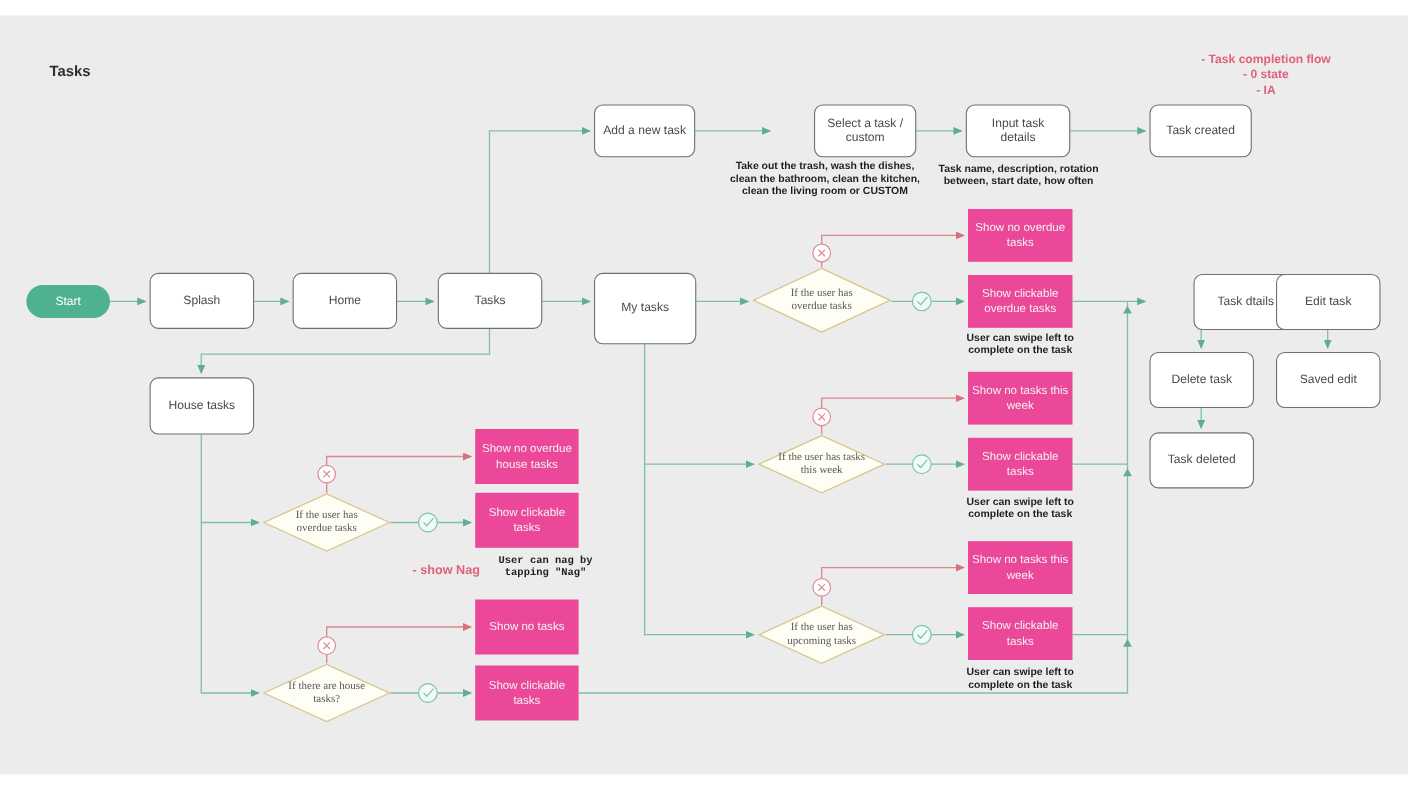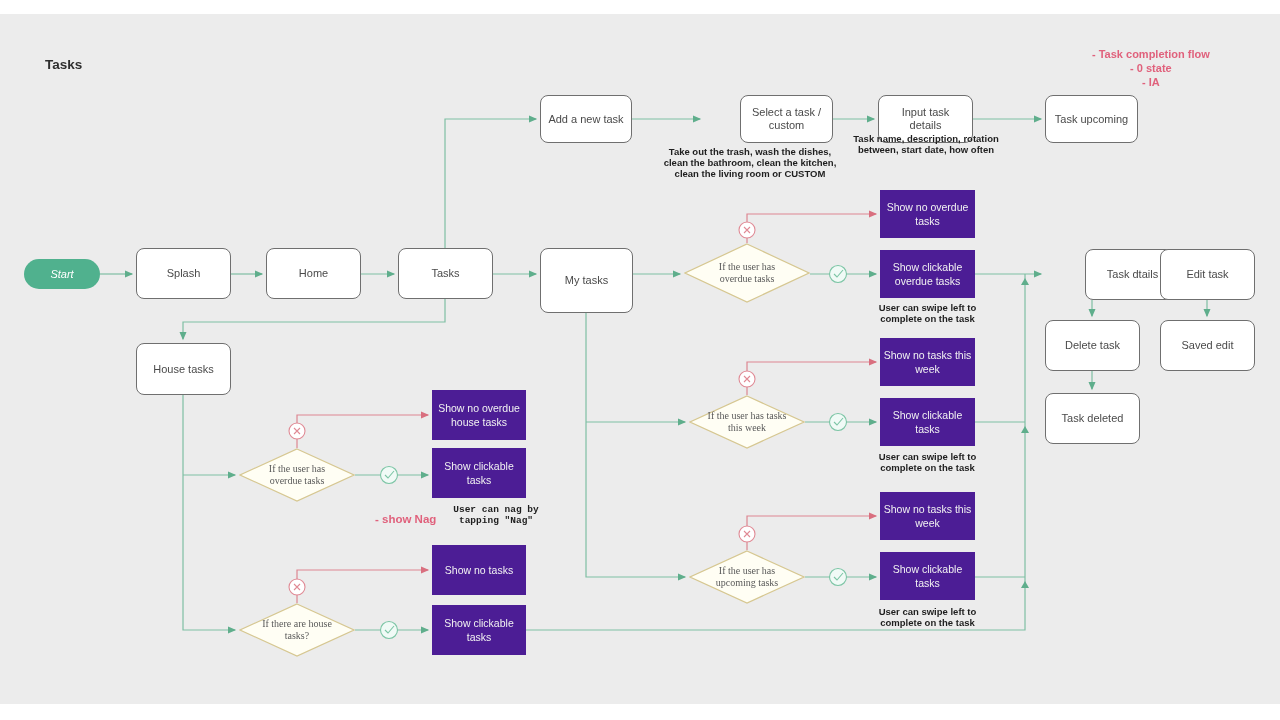--- a/index.html
+++ b/index.html
@@ -4,22 +4,22 @@
 <style>
   html,body{margin:0;padding:0;background:#ffffff;}
   #canvas{position:relative;width:1280px;height:720px;background:#ffffff;overflow:hidden;
           font-family:"Liberation Sans","DejaVu Sans",sans-serif;}
   #artboard{position:absolute;left:0;top:14px;width:1280px;height:690px;background:#ececec;}
   #lines{position:absolute;left:0;top:0;width:1280px;height:720px;z-index:1;}
   .node{position:absolute;z-index:2;display:flex;align-items:center;justify-content:center;
         text-align:center;box-sizing:border-box;}
   .box{background:#ffffff;border:1px solid #6f6f6f;border-radius:8px;color:#4a4a4a;
        font-size:11px;line-height:13px;padding:2px 6px;white-space:pre-line;}
-  .pill{background:#50b18e;border-radius:15px;color:#ffffff;font-size:11px;font-style:italic;}
-  .dark{background:#4c1d95;color:#f2f2f2;font-size:10.5px;line-height:14px;white-space:pre-line;}
+  .pill{background:#50b18e;border-radius:15px;color:#ffffff;font-size:11px;}
+  .dark{background:#ec4899;color:#f2f2f2;font-size:10.5px;line-height:14px;white-space:pre-line;}
   .diamond{background:transparent;}
   .diamond svg{position:absolute;left:0;top:0;}
   .diamond .dlabel{position:relative;z-index:2;color:#5a5a5a;font-size:10px;line-height:12px;white-space:pre-line;font-family:Liberation Serif, serif;}
   .note{position:absolute;z-index:2;text-align:center;font-weight:bold;font-size:9.5px;
         line-height:11px;color:#1e1e1e;white-space:pre-line;}
   #title{position:absolute;left:45px;top:57px;z-index:2;font-size:13.5px;font-weight:bold;color:#2e2e2e;}
   #annotations{position:absolute;left:1092px;top:47px;z-index:2;font-size:11px;font-weight:bold;
                color:#e0617c;line-height:14px;text-align:center;}
   #show-nag{position:absolute;left:375px;top:513px;z-index:2;font-size:11.5px;font-weight:bold;color:#e0617c;}
 </style>
@@ -127,25 +127,25 @@
   <div class="node box" style="left:136px;top:248px;width:95px;height:51px;">Splash</div>
   <div class="node box" style="left:266px;top:248px;width:95px;height:51px;">Home</div>
   <div class="node box" style="left:398px;top:248px;width:95px;height:51px;">Tasks</div>
   <div class="node box" style="left:540px;top:248px;width:93px;height:65px;">My tasks</div>
   <div class="node box" style="left:136px;top:343px;width:95px;height:52px;">House tasks</div>
 
   <div class="node box" style="left:540px;top:95px;width:92px;height:48px;">Add a new task</div>
   <div class="node box" style="left:704px;top:95px;width:93px;height:48px;margin-left:36px;">Select a task /
 custom</div>
   <div class="node box" style="left:878px;top:95px;width:95px;height:48px;">Input task details</div>
-  <div class="node box" style="left:1045px;top:95px;width:93px;height:48px;">Task upcoming</div>
+  <div class="node box" style="left:1045px;top:95px;width:93px;height:48px;">Task created</div>
   <div class="note" style="left:655px;top:146px;width:190px;">Take out the trash, wash the dishes,
 clean the bathroom, clean the kitchen,
 clean the living room or CUSTOM</div>
-  <div class="note" style="left:843px;top:133px;width:166px;">Task name, description, rotation
+  <div class="note" style="left:843px;top:148px;width:166px;">Task name, description, rotation
 between, start date, how often</div>
 
   <div class="node box" style="left:1045px;top:249px;width:95px;height:51px;margin-left:40px;">Task dtails</div>
   <div class="node box" style="left:1160px;top:249px;width:95px;height:51px;">Edit task</div>
   <div class="node box" style="left:1045px;top:320px;width:95px;height:51px;">Delete task</div>
   <div class="node box" style="left:1160px;top:320px;width:95px;height:51px;">Saved edit</div>
   <div class="node box" style="left:1045px;top:393px;width:95px;height:51px;">Task deleted</div>
 
   <div class="node diamond" style="left:684px;top:243px;width:126px;height:60px;">
     <svg width="126" height="60">

